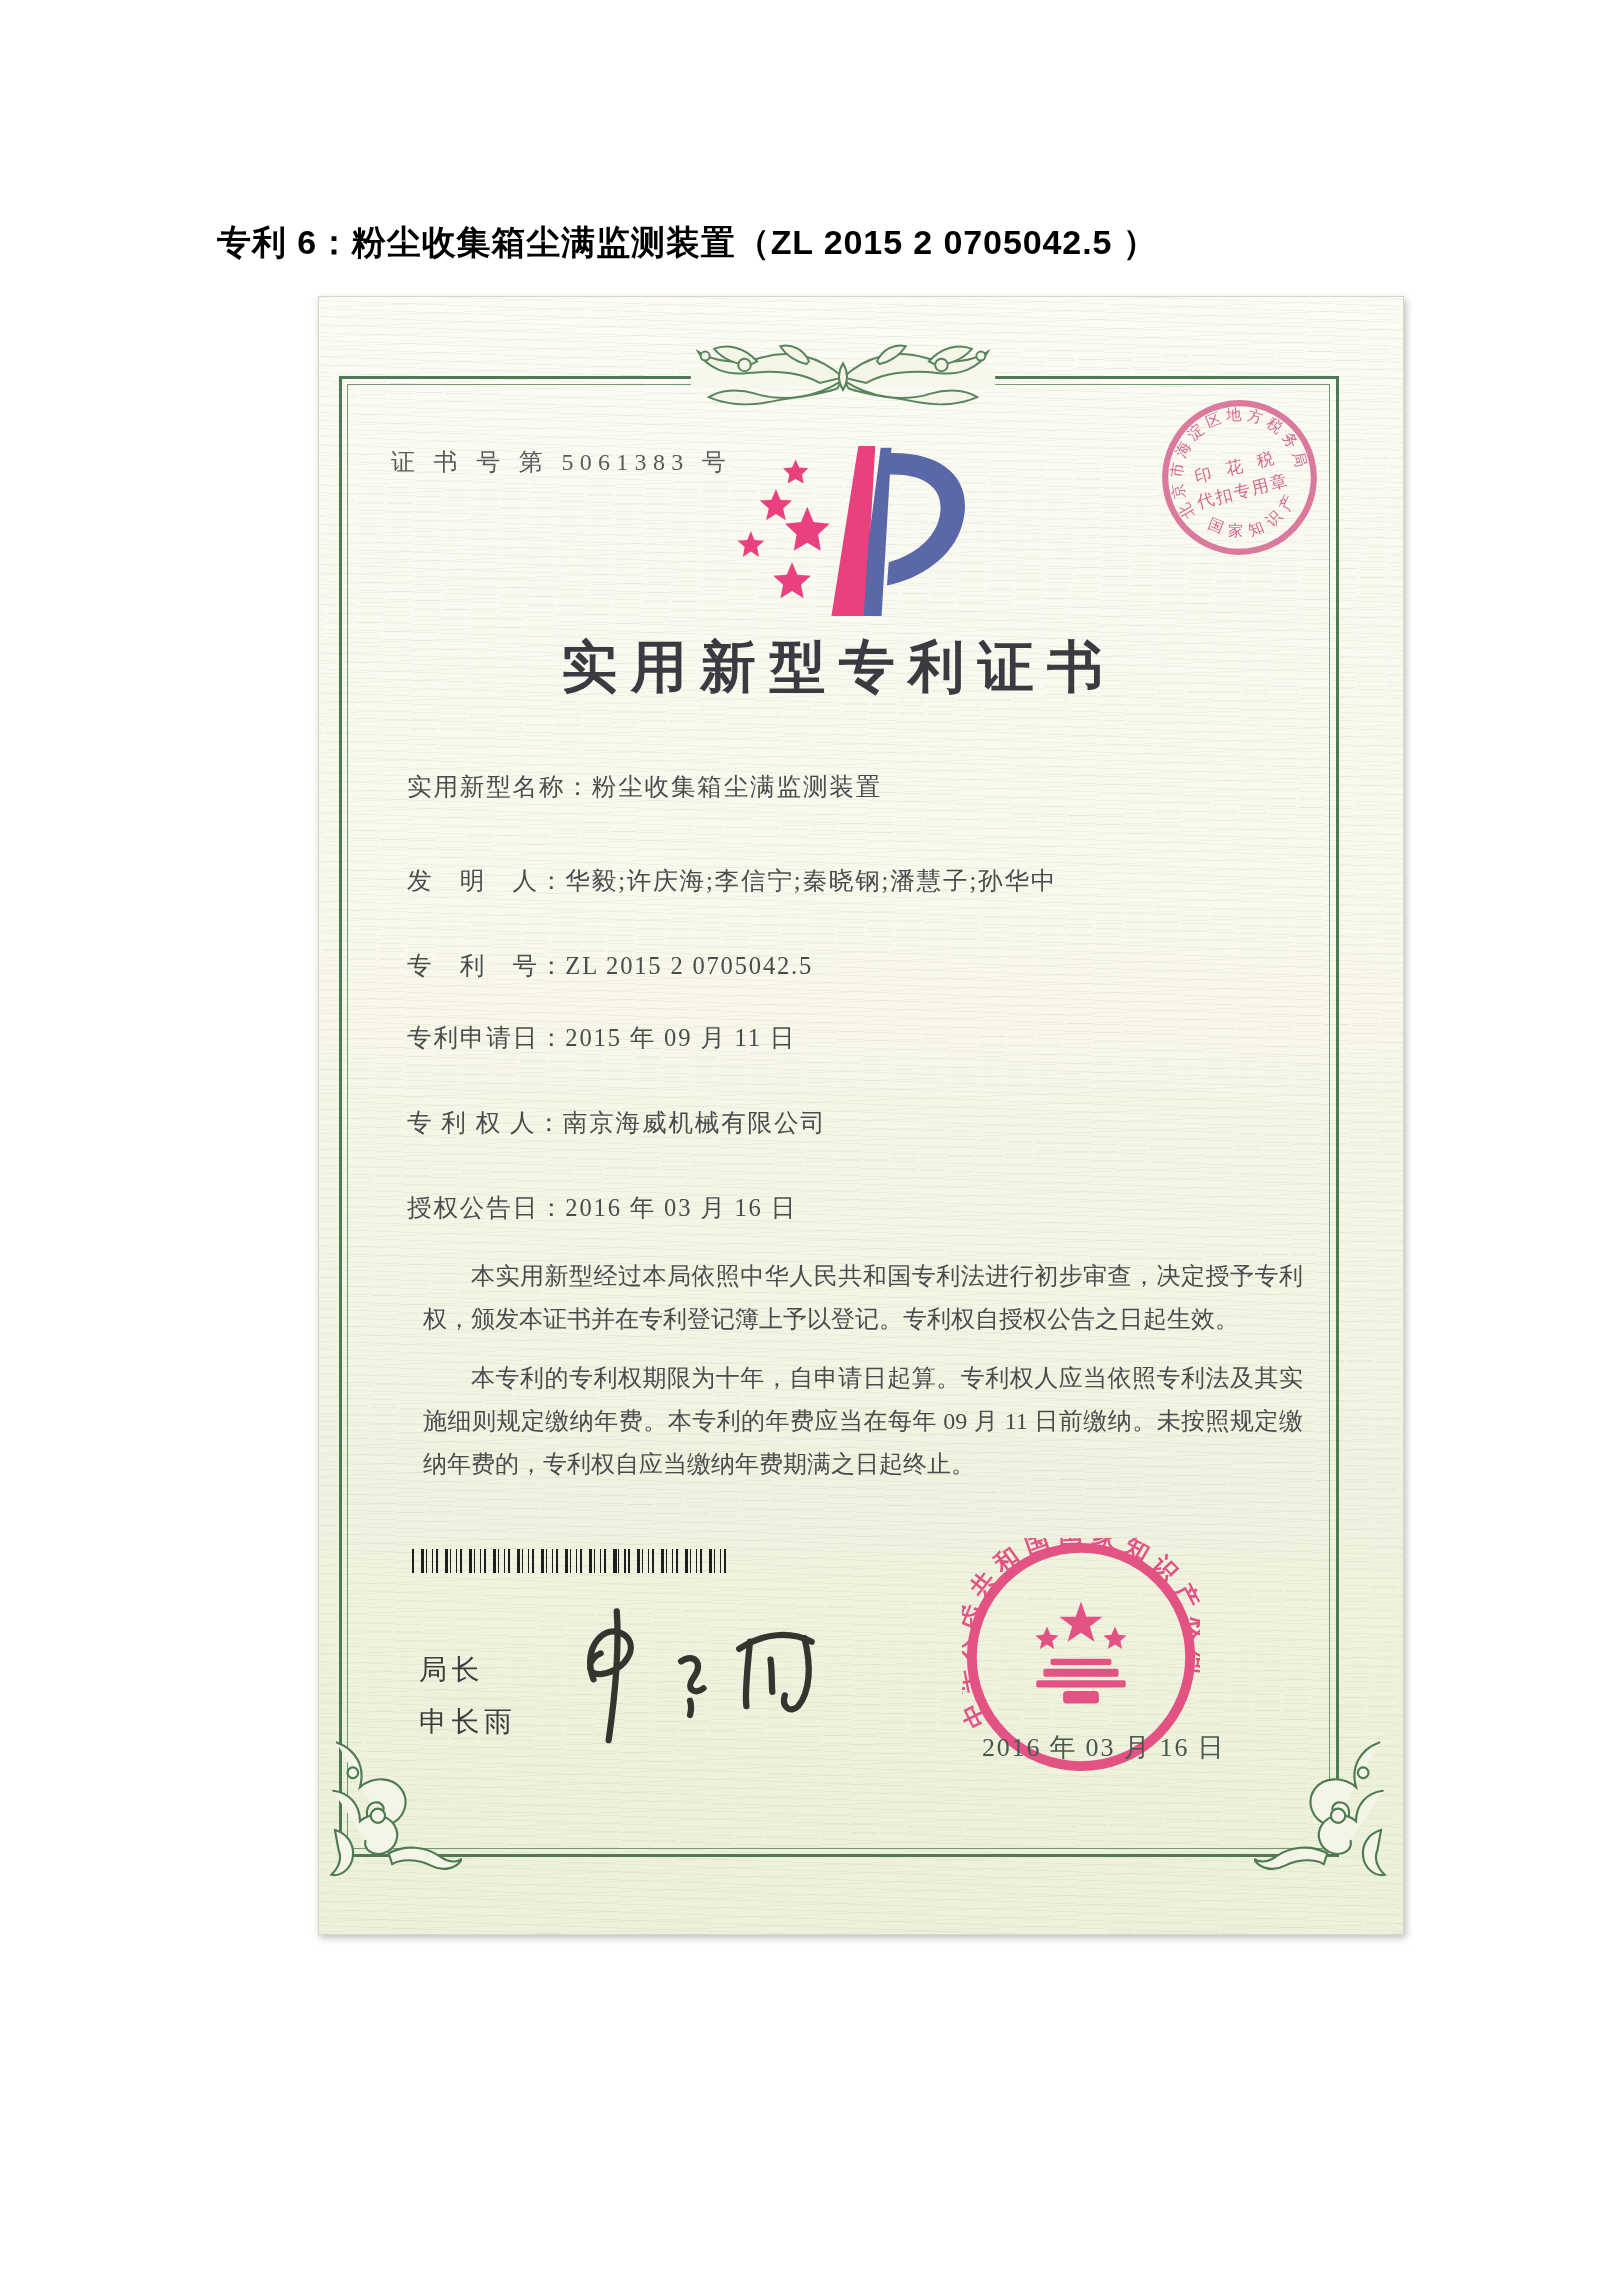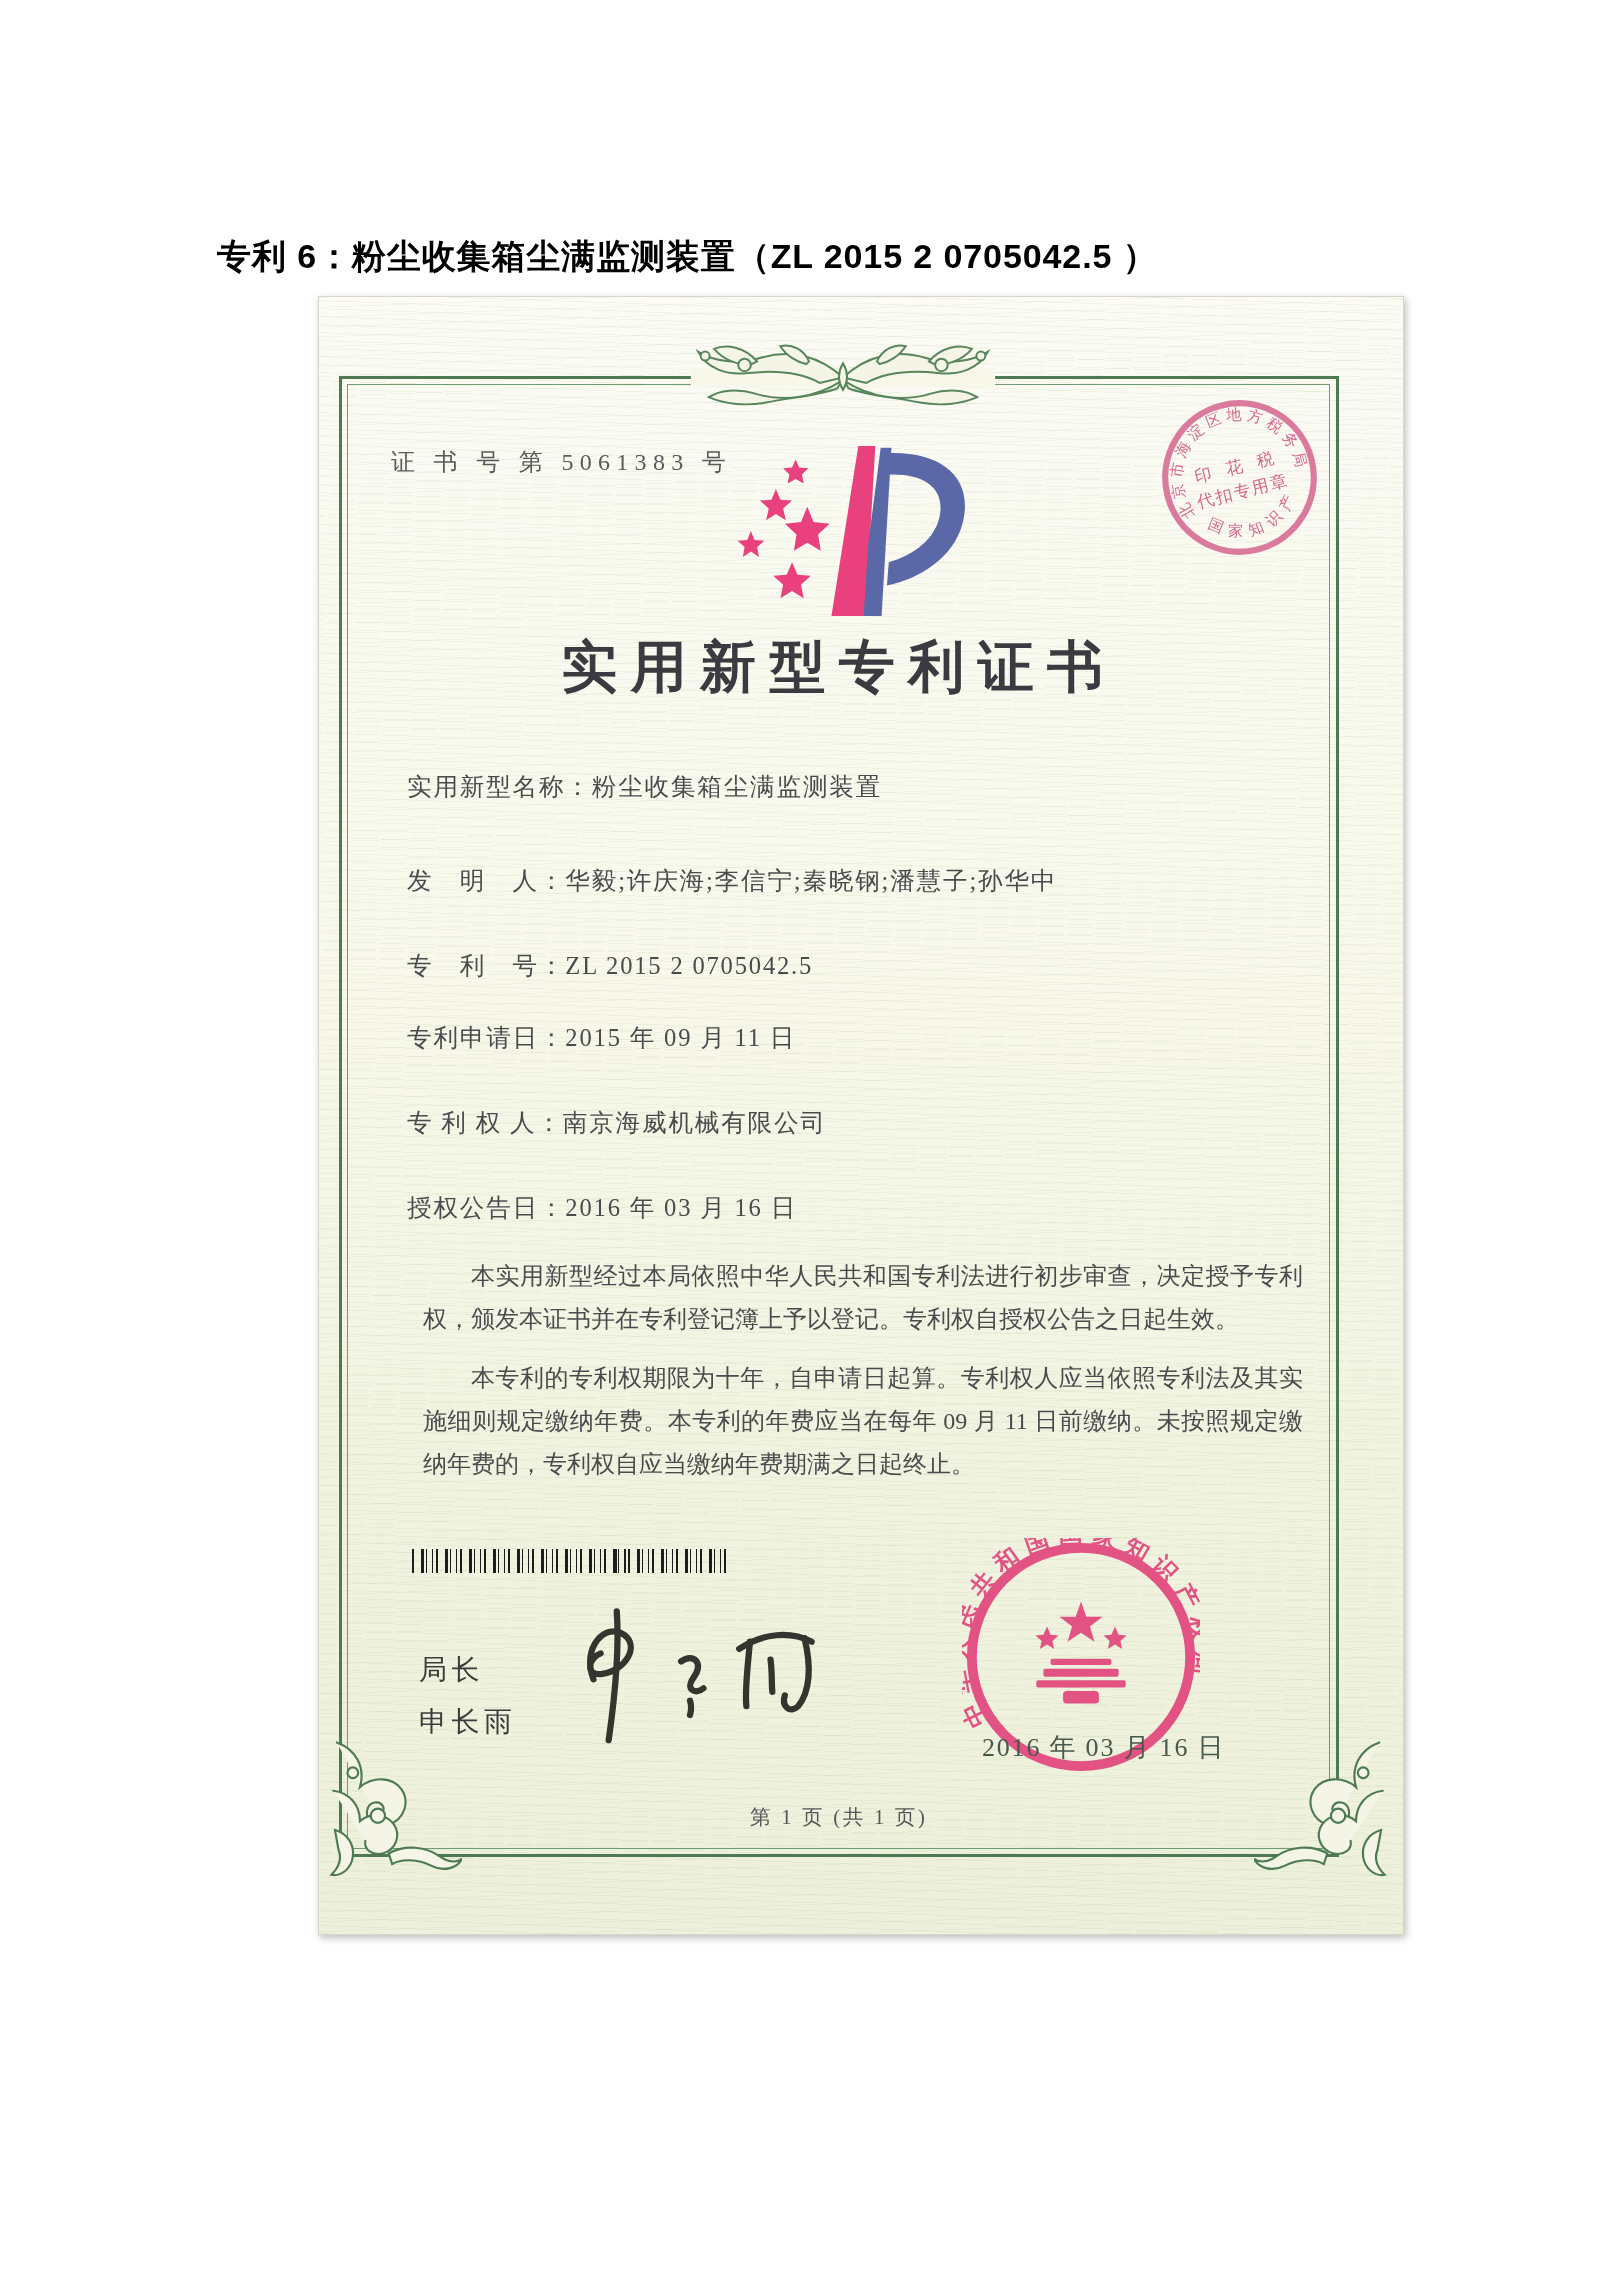--- a/index.html
+++ b/index.html
@@ -4,21 +4,21 @@
 <style>
   html,body{margin:0;padding:0;}
   body{
     width:1621px;height:2293px;position:relative;background:#ffffff;
     font-family:"Liberation Serif","DejaVu Serif",serif;
     -webkit-font-smoothing:antialiased;
   }
   .doc-heading{
     position:absolute;left:217px;top:220px;
     font-family:"Liberation Sans","DejaVu Sans",sans-serif;
-    font-weight:bold;font-size:34px;color:#000;letter-spacing:0.9px;white-space:nowrap;margin-top:14px;
+    font-weight:bold;font-size:34px;color:#000;letter-spacing:0.9px;white-space:nowrap;
   }
   
   .certificate{
     position:absolute;left:318px;top:296px;width:1084px;height:1637px;
     background:
       repeating-linear-gradient(2deg, rgba(139,168,118,0.10) 0 0.9px, rgba(0,0,0,0) 0.9px 8px),
       repeating-linear-gradient(-2deg, rgba(139,168,118,0.08) 0 0.9px, rgba(0,0,0,0) 0.9px 9.9px),
       linear-gradient(180deg,#fcfbf4 0%,#f9f8ec 38%,#f1f3e0 72%,#edf0da 100%);
     border:0.9px solid #d8d6c8;
     box-shadow:1.8px 2.7px 7.2px rgba(110,110,100,0.45);
@@ -206,16 +206,15 @@
     <text font-size="17" fill="#d0517f" letter-spacing="5" font-family="'Liberation Serif',serif">
       <textPath href="#taxTop" startOffset="2">北京市海淀区地方税务局</textPath>
     </text>
     <text font-size="17" fill="#d0517f" letter-spacing="8" font-family="'Liberation Serif',serif">
       <textPath href="#taxBottom" startOffset="6">国家知识产权局</textPath>
     </text>
     <text x="0" y="-6" text-anchor="middle" font-size="19" fill="#d0517f" letter-spacing="6">印 花 税</text>
     <text x="0" y="22" text-anchor="middle" font-size="19" fill="#d0517f" letter-spacing="2">代扣专用章</text>
   </svg>
 
-  <div class="page-footer">第 1 页 (共 1 页)</div>
 
 </div>
 
 
 </body></html>

